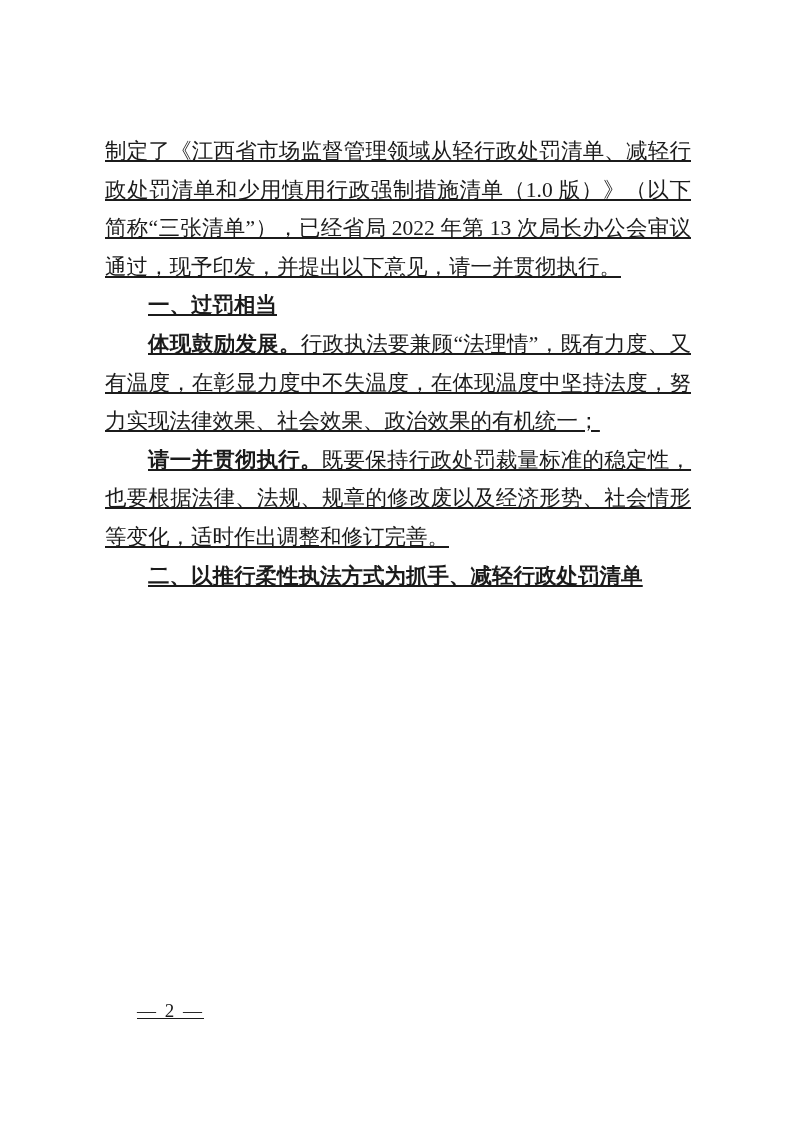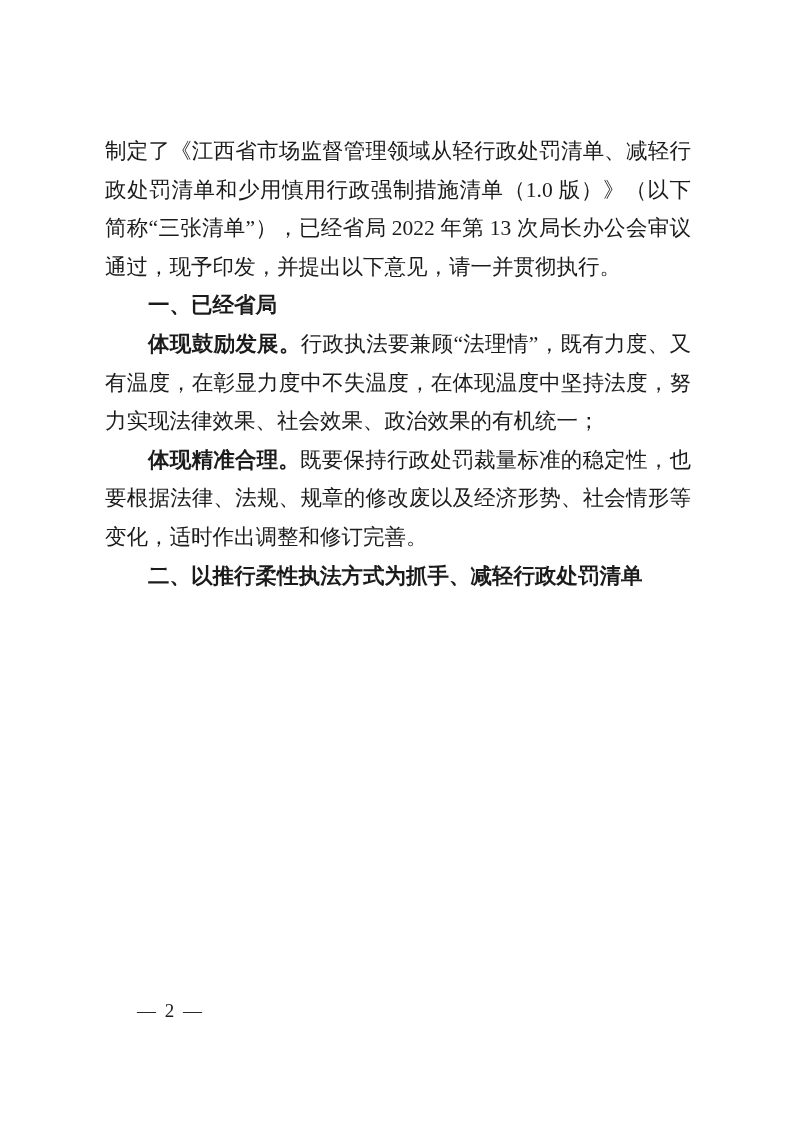--- a/index.html
+++ b/index.html
@@ -1,15 +1,15 @@
 <!DOCTYPE html>
 <html><head>
 <meta charset="utf-8">
 <style>
-  * { margin: 0; padding: 0; box-sizing: border-box; }
+  * { margin: 0; padding: 0; box-sizing: border-box; text-decoration: underline; }
   html, body { background: #e8e8e8; }
   body { display: flex; justify-content: center; }
   .page {
     position: relative;
     width: 794px;
     height: 1123px;
     background: #ffffff;
     color: #1b1b1b;
     font-family: "Liberation Serif", serif;
     overflow: hidden;
@@ -51,28 +51,28 @@
 </style>
 </head>
 <body>
 
 <div class="page">
 
   <div class="text-block">
 
     <p class="no-indent"><span>制定了《江西省市场监督管理领域从轻行政处罚清单、减轻行政处罚清单和少用慎用行政强制措施清单（1.0 版）》（以下简称“三张清单”），已经省局 2022 年第 13 次局长办公会审议通过，现予印发，并提出以下意见，请一并贯彻执行。</span></p>
 
-    <h2>一、已经省局</h2>
+    <h2>一、过罚相当</h2>
 
 
     <p><span class="lead">体现鼓励发展。</span><span>行政执法要兼顾“法理情”，既有力度、又有温度，在彰显力度中不失温度，在体现温度中坚持法度，努力实现法律效果、社会效果、政治效果的有机统一；</span></p>
 
 
 
-    <p><span class="lead">体现精准合理。</span><span>既要保持行政处罚裁量标准的稳定性，也要根据法律、法规、规章的修改废以及经济形势、社会情形等变化，适时作出调整和修订完善。</span></p>
+    <p><span class="lead">请一并贯彻执行。</span><span>既要保持行政处罚裁量标准的稳定性，也要根据法律、法规、规章的修改废以及经济形势、社会情形等变化，适时作出调整和修订完善。</span></p>
 
     <h2>二、以推行柔性执法方式为抓手、减轻行政处罚清单</h2>
 
 
   </div>
 
   <div class="page-footer">— 2 —</div>
 
 </div>
 

